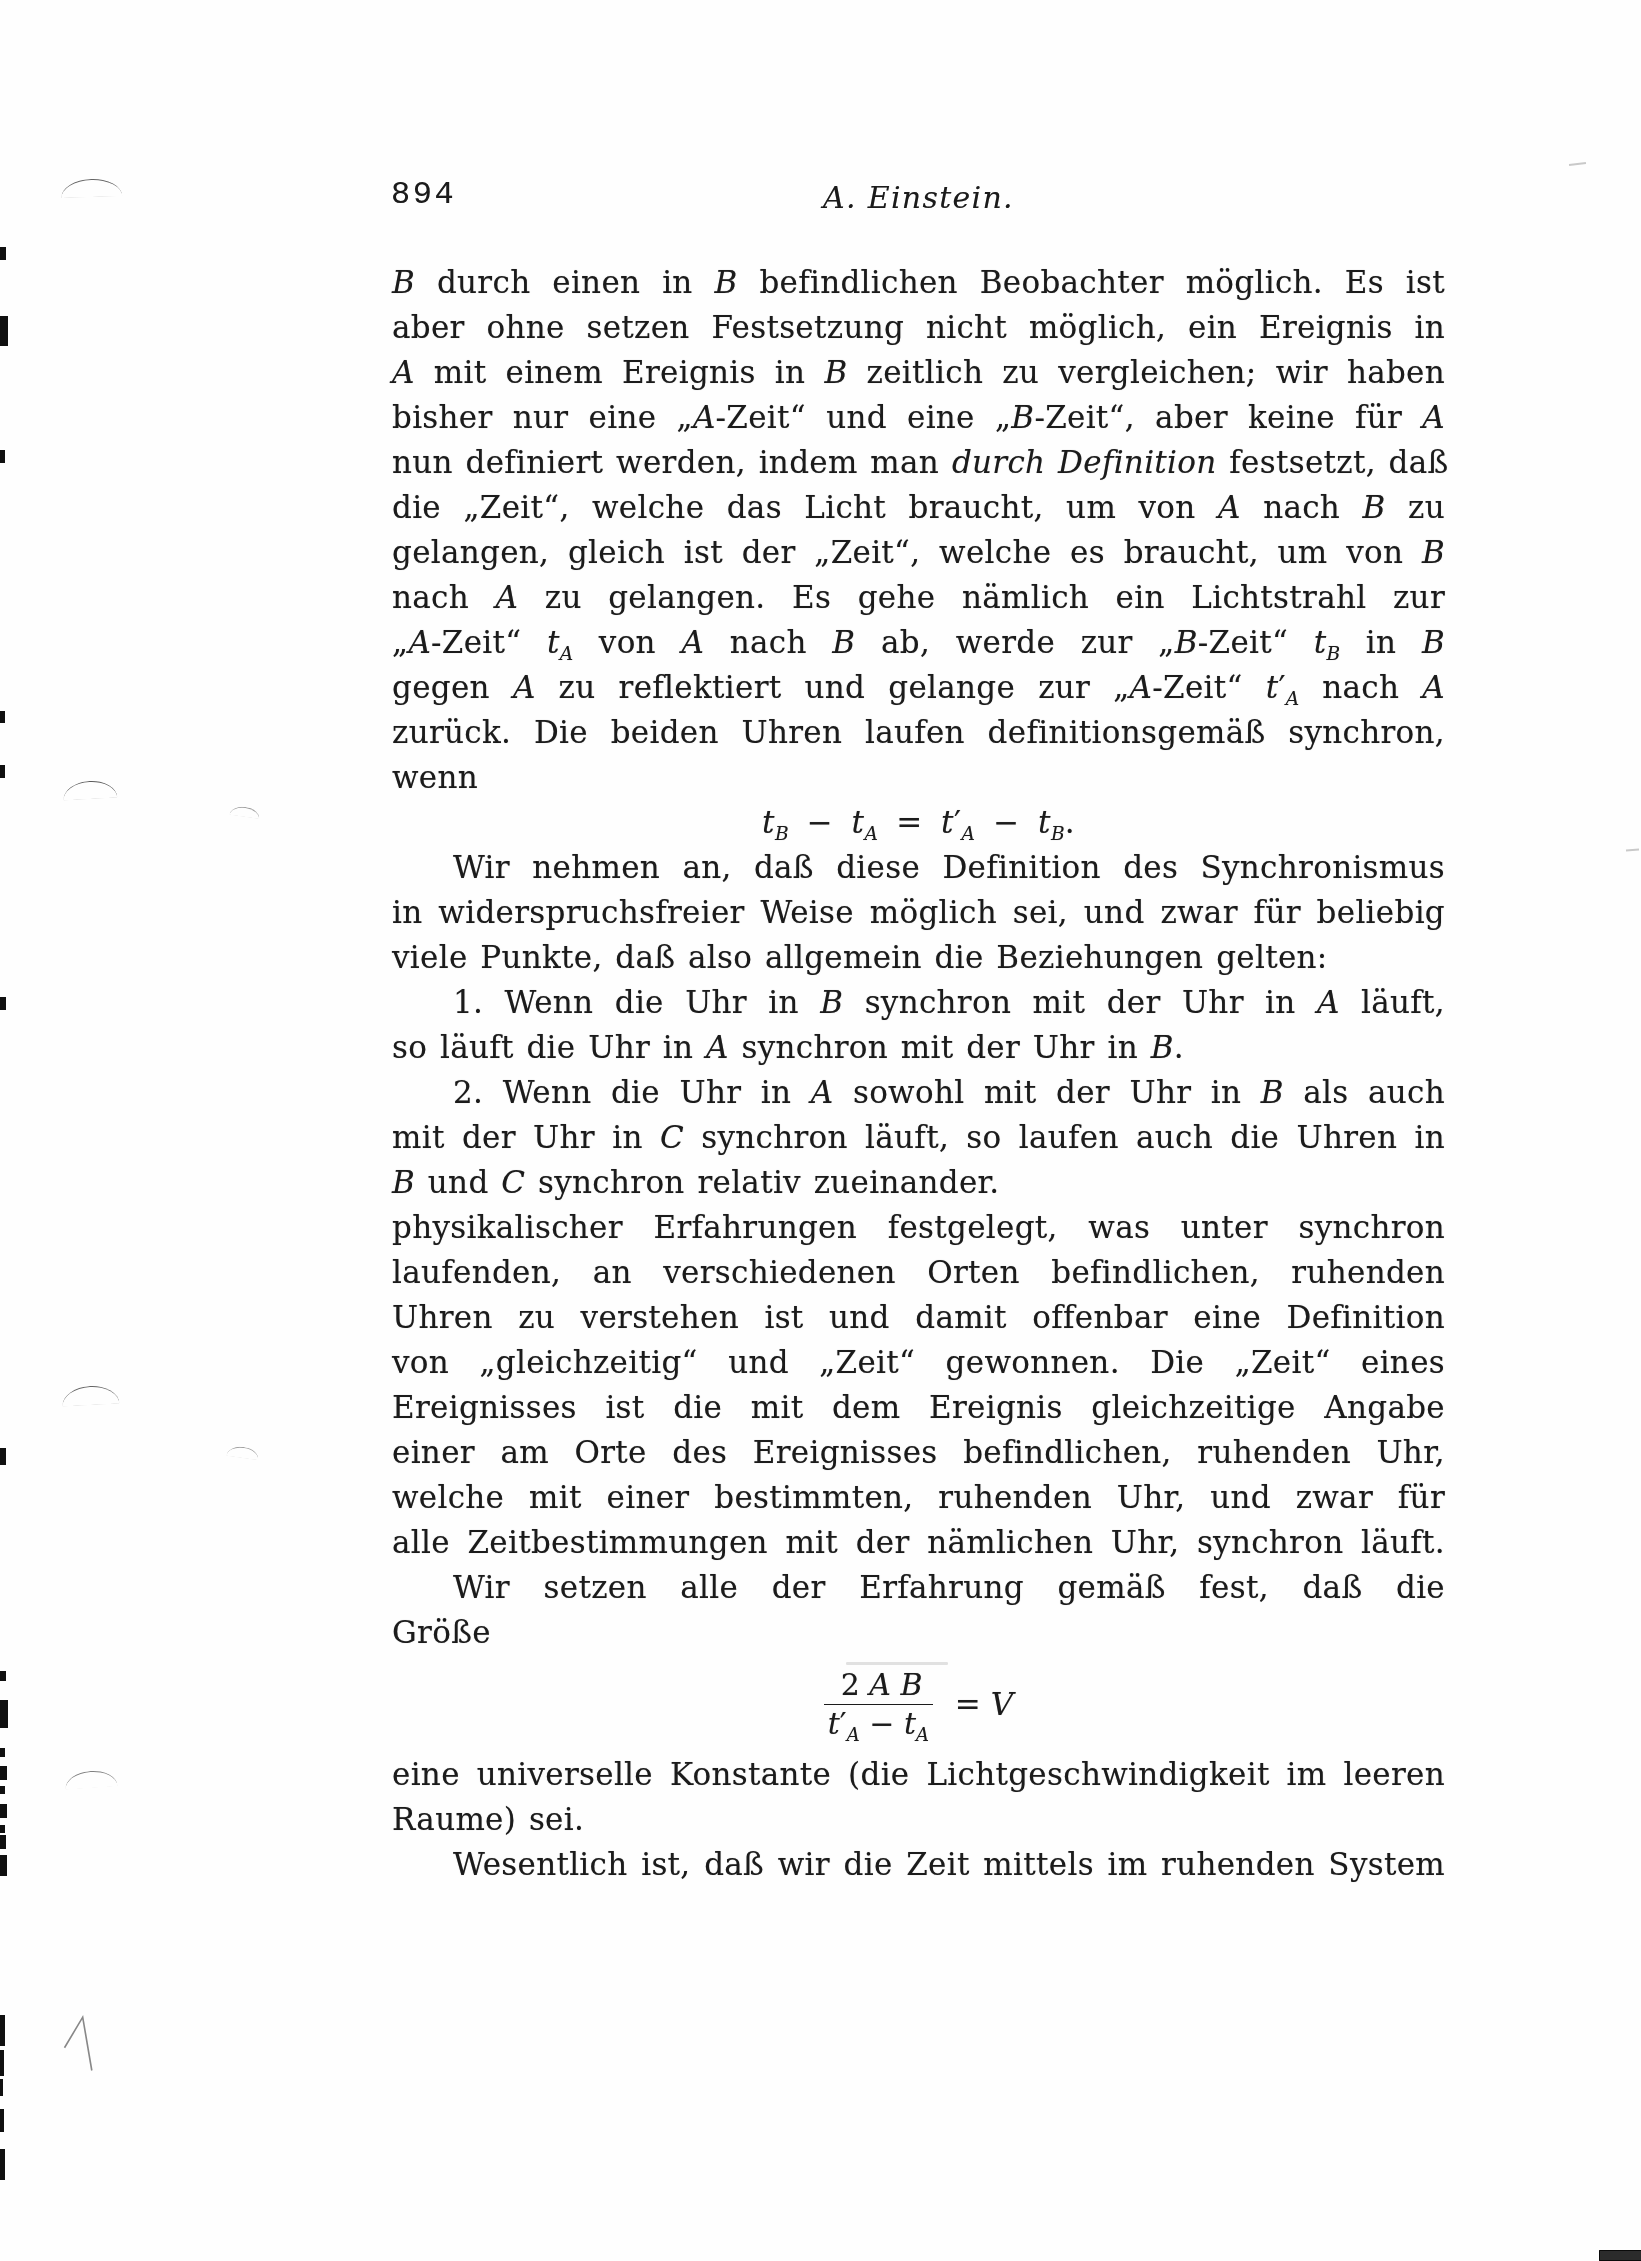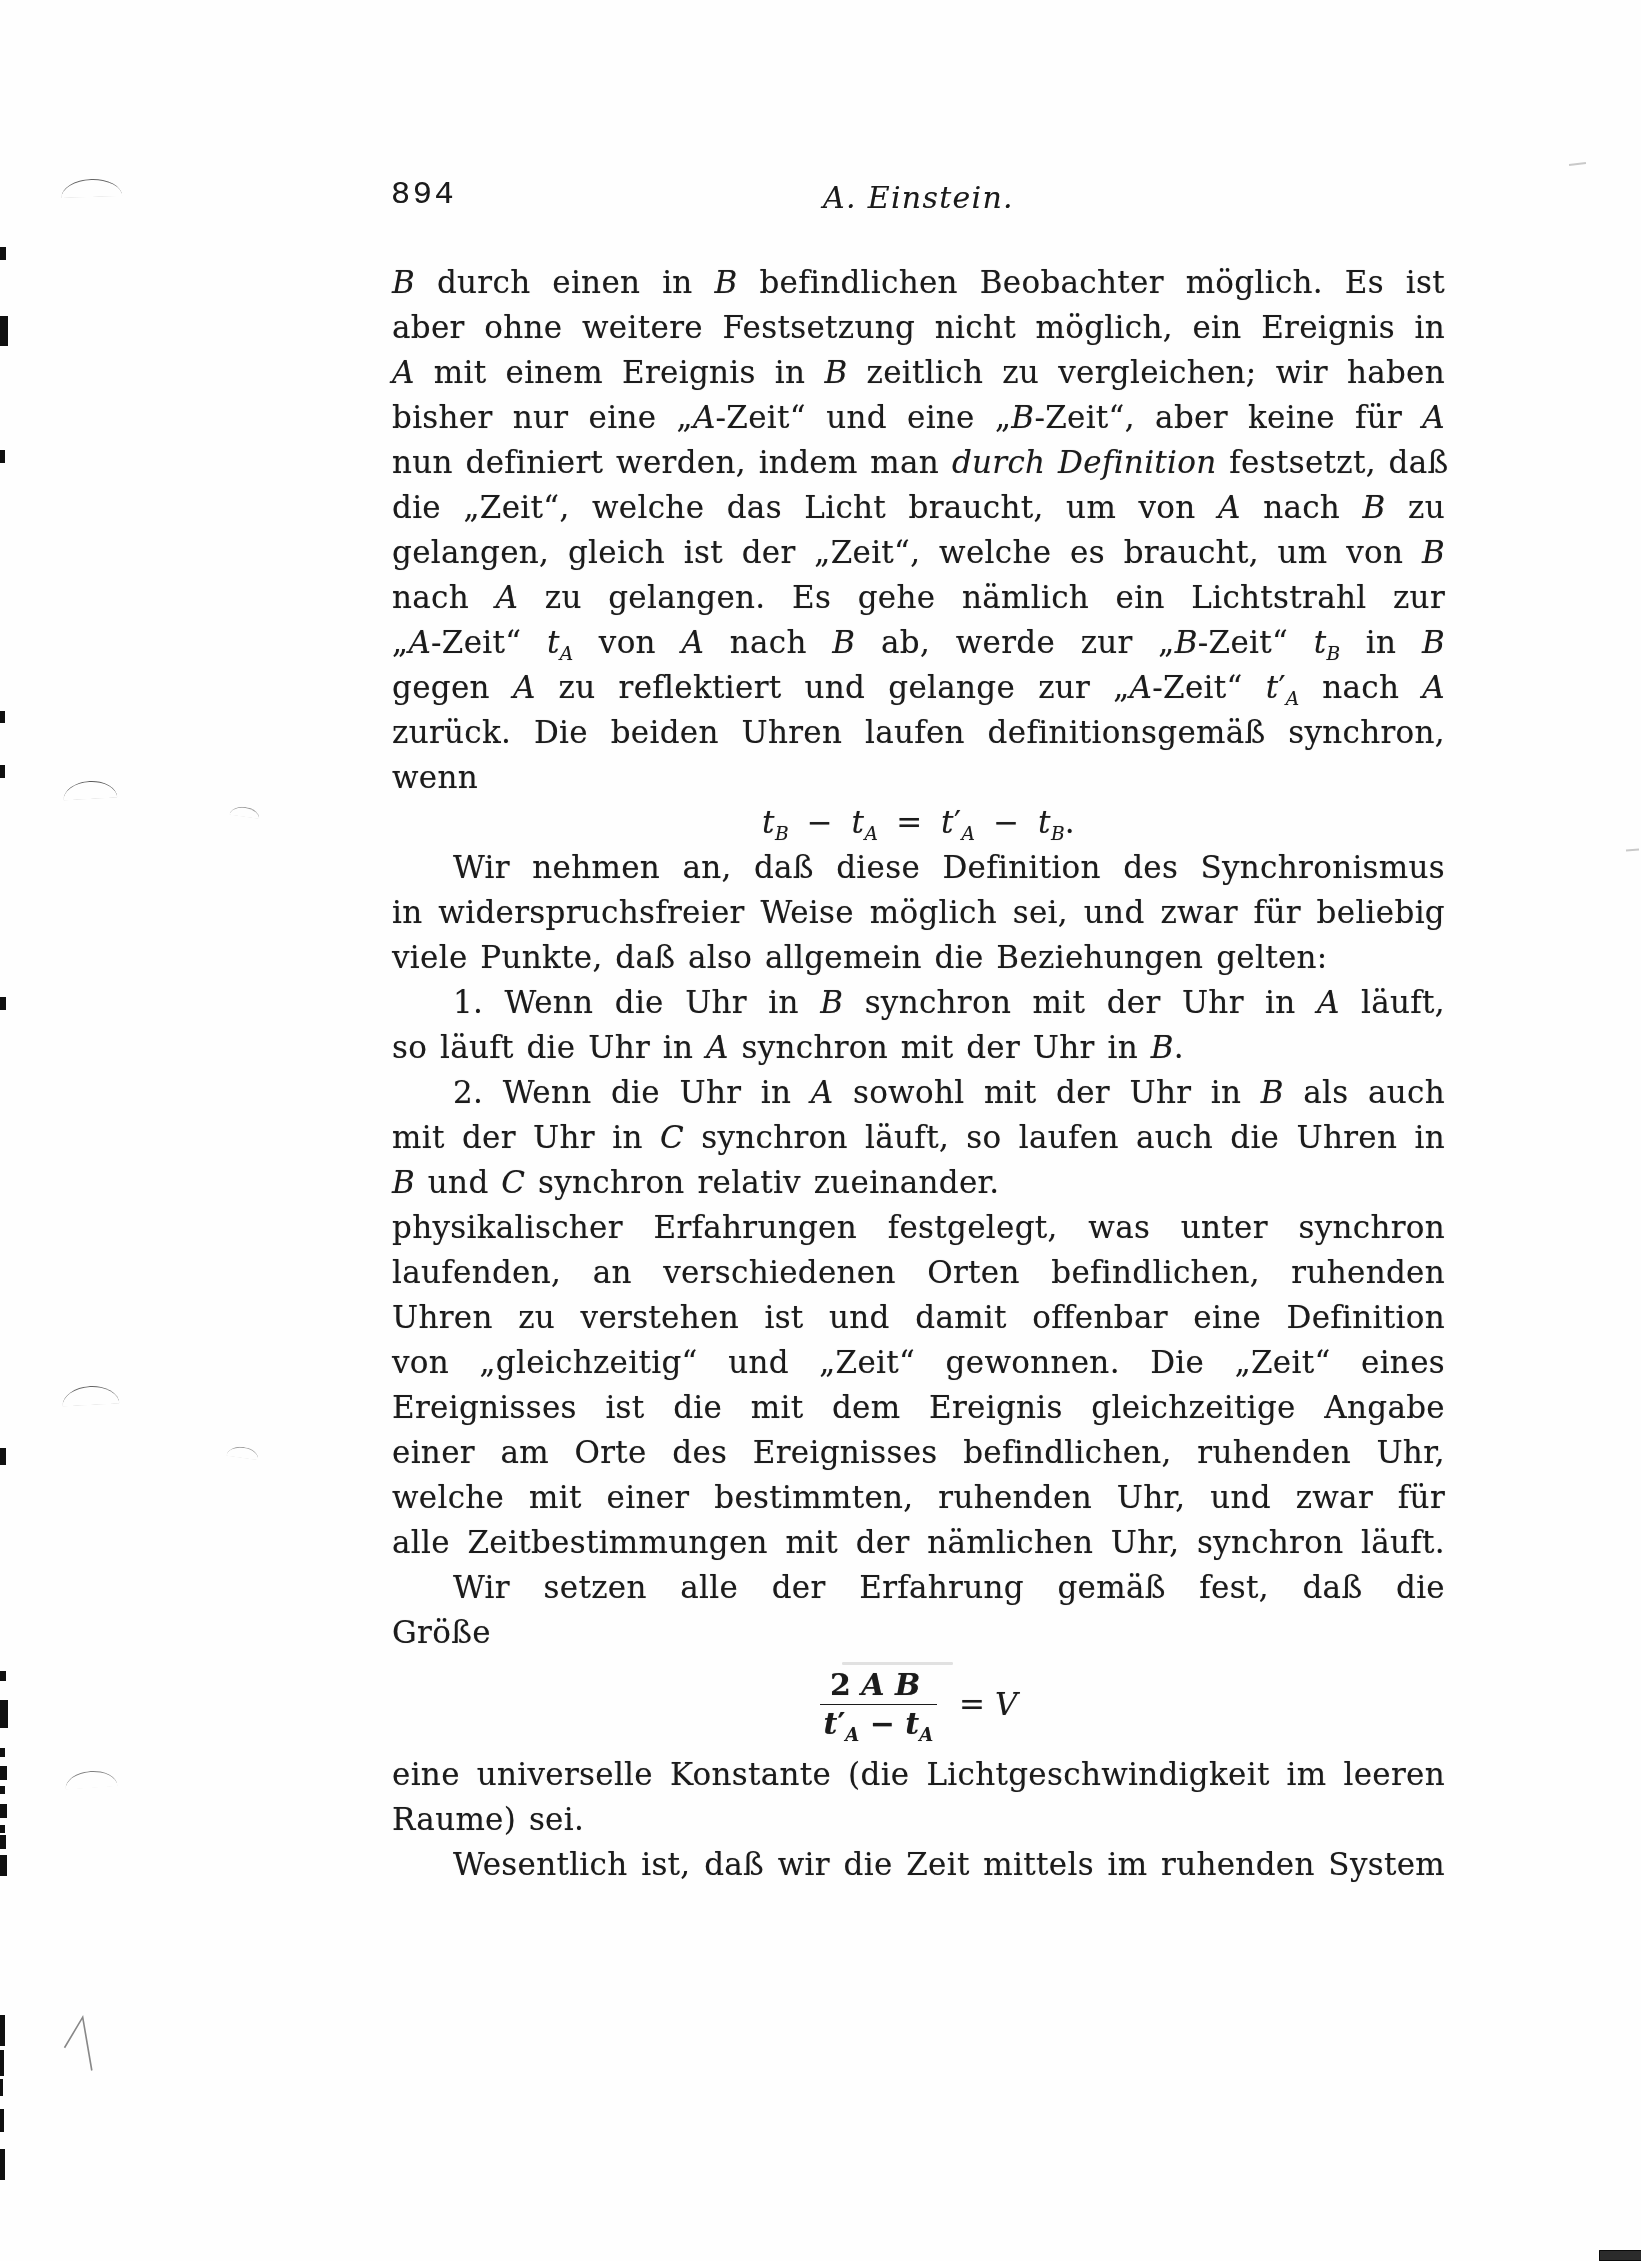--- a/index.html
+++ b/index.html
@@ -27,21 +27,21 @@
   .line.j{text-align:justify;text-align-last:justify;}
   .line.ind{text-indent:61px;}
   .eqrow{
     height:45px;line-height:45px;text-align:center;font-size:31px;
     word-spacing:7.7px;letter-spacing:0.6px;text-shadow:0 0 0.8px rgba(0,0,0,.35);
   }
   .fracrow{
     height:97px;display:flex;align-items:center;justify-content:center;
     gap:22px;text-shadow:0 0 0.8px rgba(0,0,0,.35);
   }
-  .frac{display:inline-block;text-align:left;vertical-align:middle;font-weight:bold;}
+  .frac{display:inline-block;text-align:right;vertical-align:middle;}
   .frac .numsmudge{display:block;height:2.6px;margin:0 -15.5px 3.9px 22px;background:#c9c9c9;opacity:.55;border-radius:1.3px;}
   .frac .num{display:block;font-size:30px;line-height:1.05;padding:0 10.3px;}
   .frac .bar{display:block;border-top:1.9px solid #1c1c1c;margin:3.9px 0 2.6px;}
   .frac .den{display:block;font-size:30px;line-height:1.05;padding:0 3.9px;}
   .rhs{font-size:31px;}
   sub{font-size:60%;letter-spacing:0;}
   i{font-style:italic;}
   
   .lbar{position:absolute;left:0;background:#101010;}
   .arc{position:absolute;border-top:1.9px solid #3e3e3e;border-radius:50% / 100% 100% 0 0;background:transparent;}
@@ -54,21 +54,21 @@
 </head>
 <body>
 
 <div class="paper">
 
   <div class="pagenum">894</div>
   <div class="runhead">A. Einstein.</div>
 
   <div class="textblock">
       <div class="line j"><i>B</i> durch einen in <i>B</i> befindlichen Beobachter möglich. Es ist</div>
-      <div class="line j">aber ohne weitere Festsetzung nicht möglich, ein Ereignis in</div>
+      <div class="line j">aber ohne setzen Festsetzung nicht möglich, ein Ereignis in</div>
       <div class="line j"><i>A</i> mit einem Ereignis in <i>B</i> zeitlich zu vergleichen; wir haben</div>
       <div class="line j">bisher nur eine „<i>A</i>-Zeit“ und eine „<i>B</i>-Zeit“, aber keine für <i>A</i></div>
       <div class="line j">nun definiert werden, indem man <i>durch Definition</i> festsetzt, daß</div>
       <div class="line j">die „Zeit“, welche das Licht braucht, um von <i>A</i> nach <i>B</i> zu</div>
       <div class="line j">gelangen, gleich ist der „Zeit“, welche es braucht, um von <i>B</i></div>
       <div class="line j">nach <i>A</i> zu gelangen. Es gehe nämlich ein Lichtstrahl zur</div>
       <div class="line j">„<i>A</i>-Zeit“ <i>t</i><sub><i>A</i></sub> von <i>A</i> nach <i>B</i> ab, werde zur „<i>B</i>-Zeit“ <i>t</i><sub><i>B</i></sub> in <i>B</i></div>
       <div class="line j">gegen <i>A</i> zu reflektiert und gelange zur „<i>A</i>-Zeit“ <i>t</i>′<sub><i>A</i></sub> nach <i>A</i></div>
       <div class="line j">zurück. Die beiden Uhren laufen definitionsgemäß synchron,</div>
       <div class="line">wenn</div>

